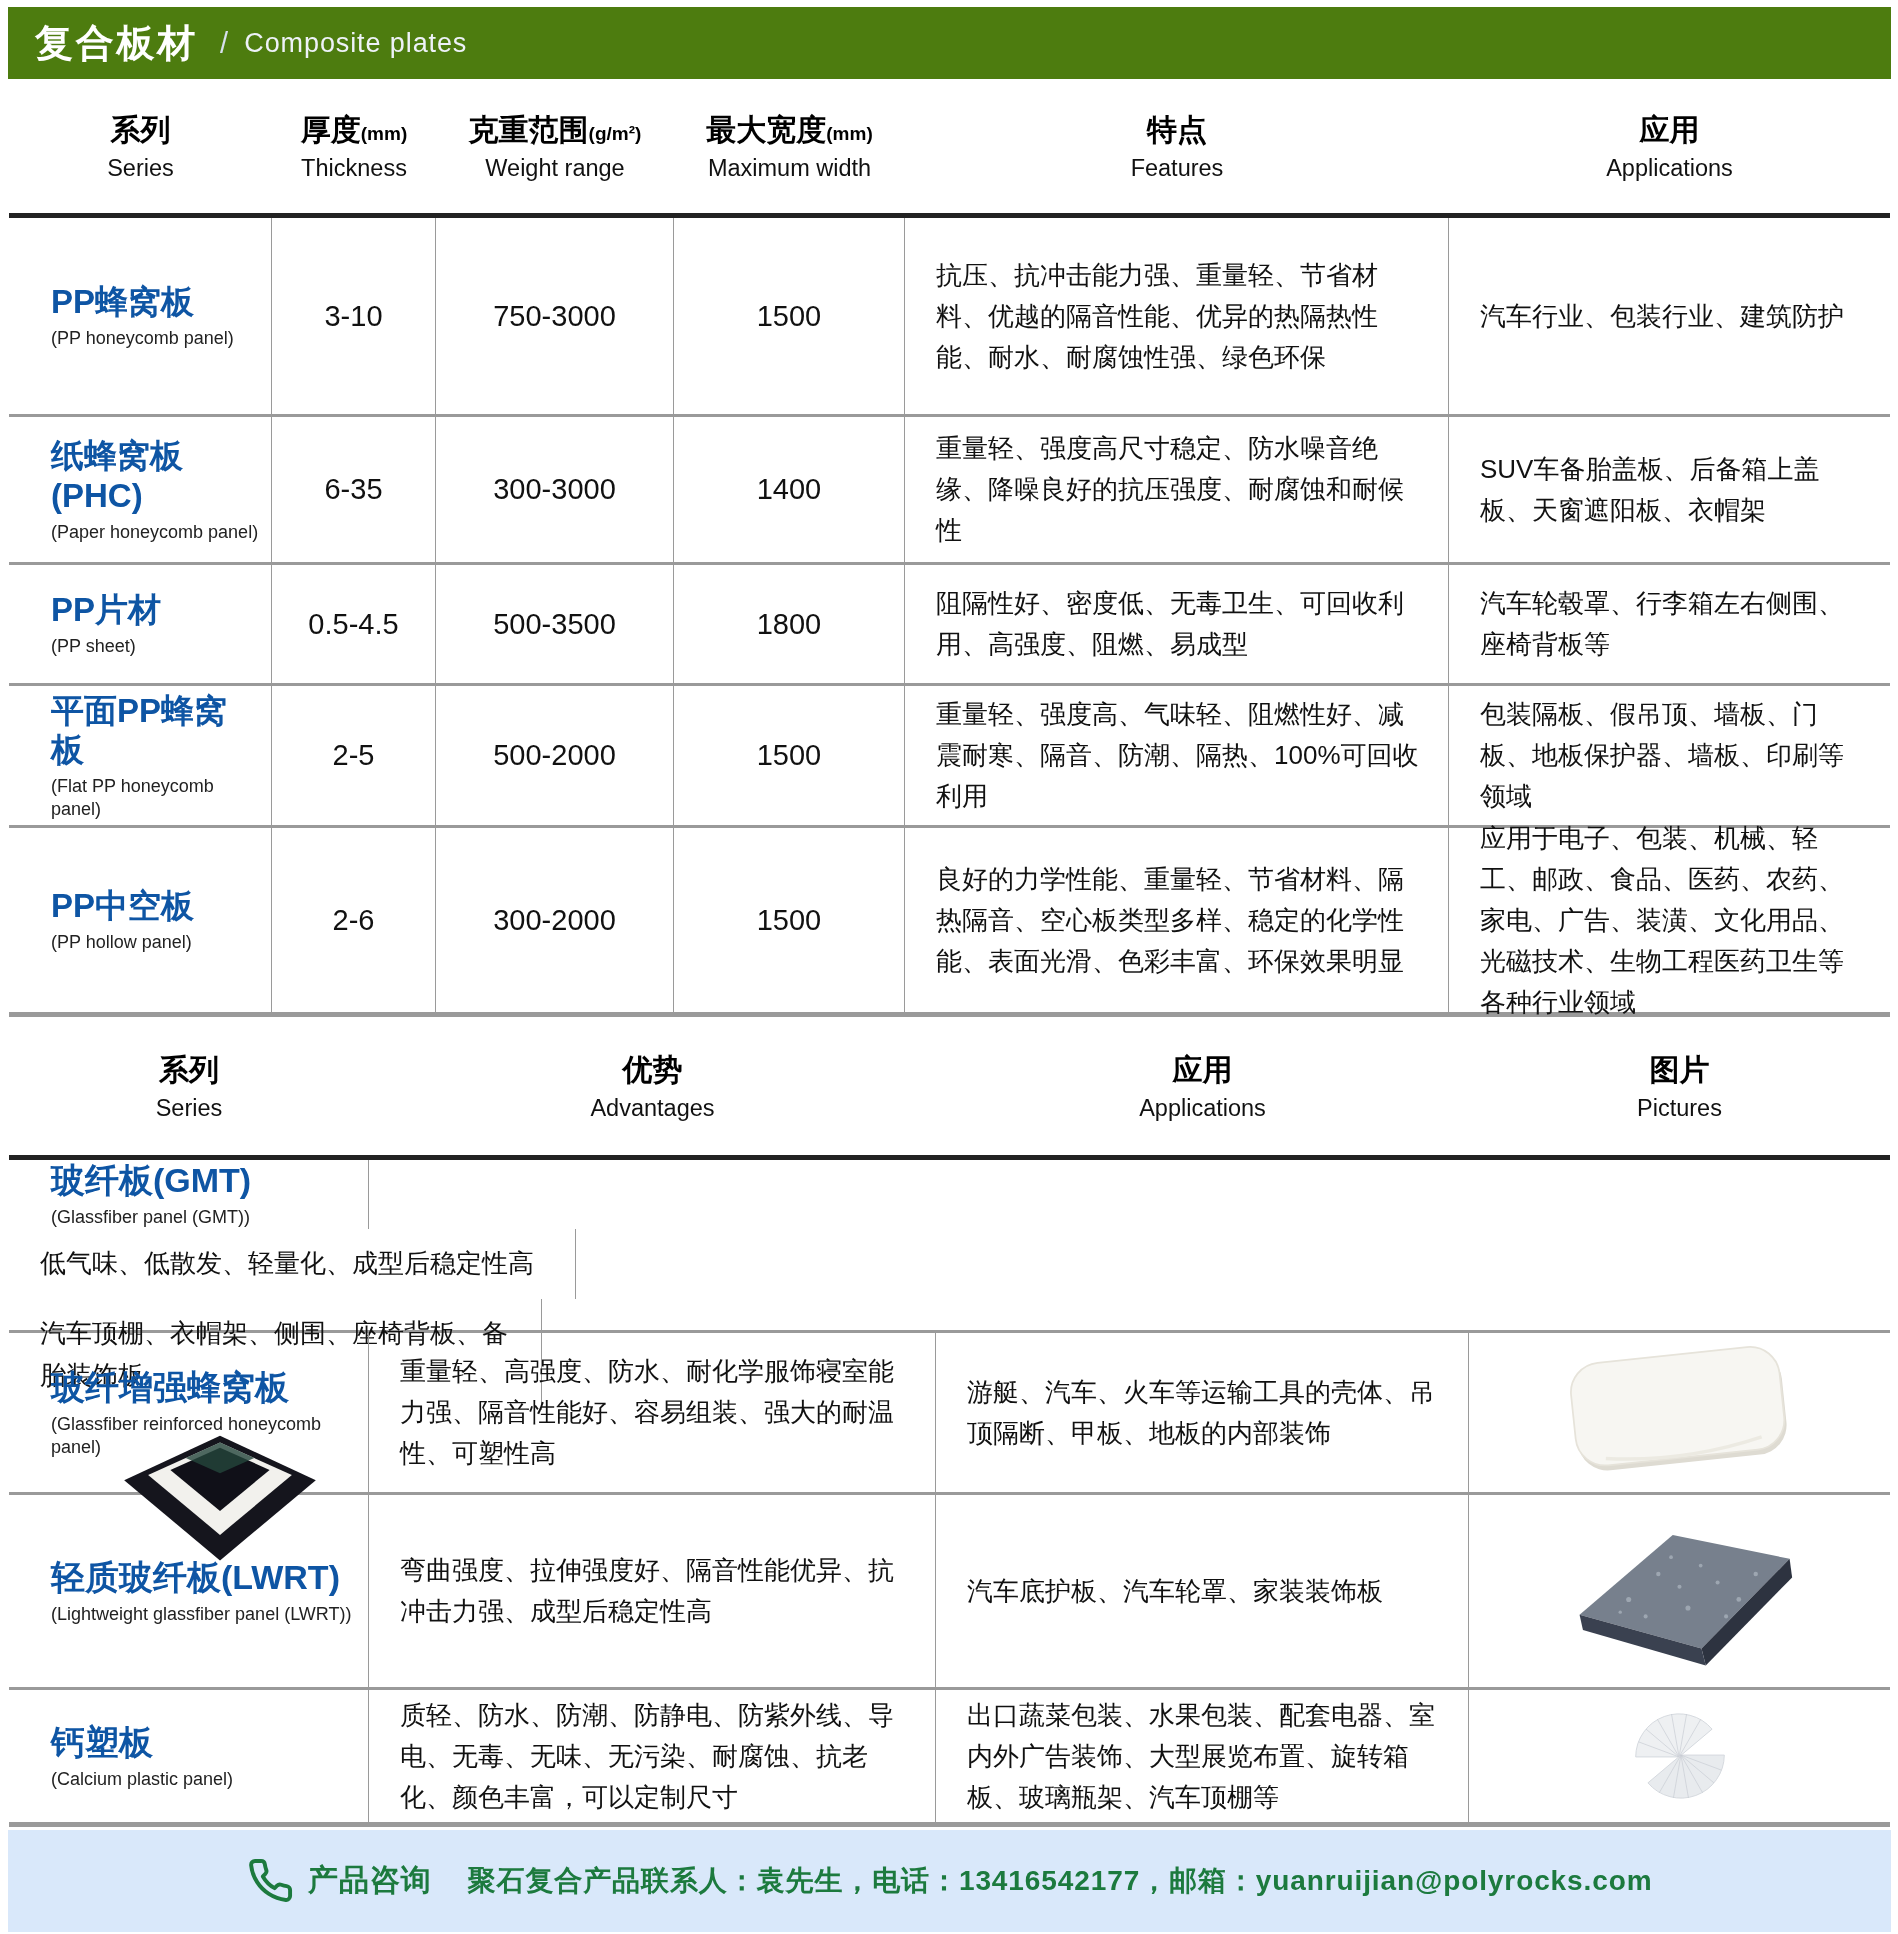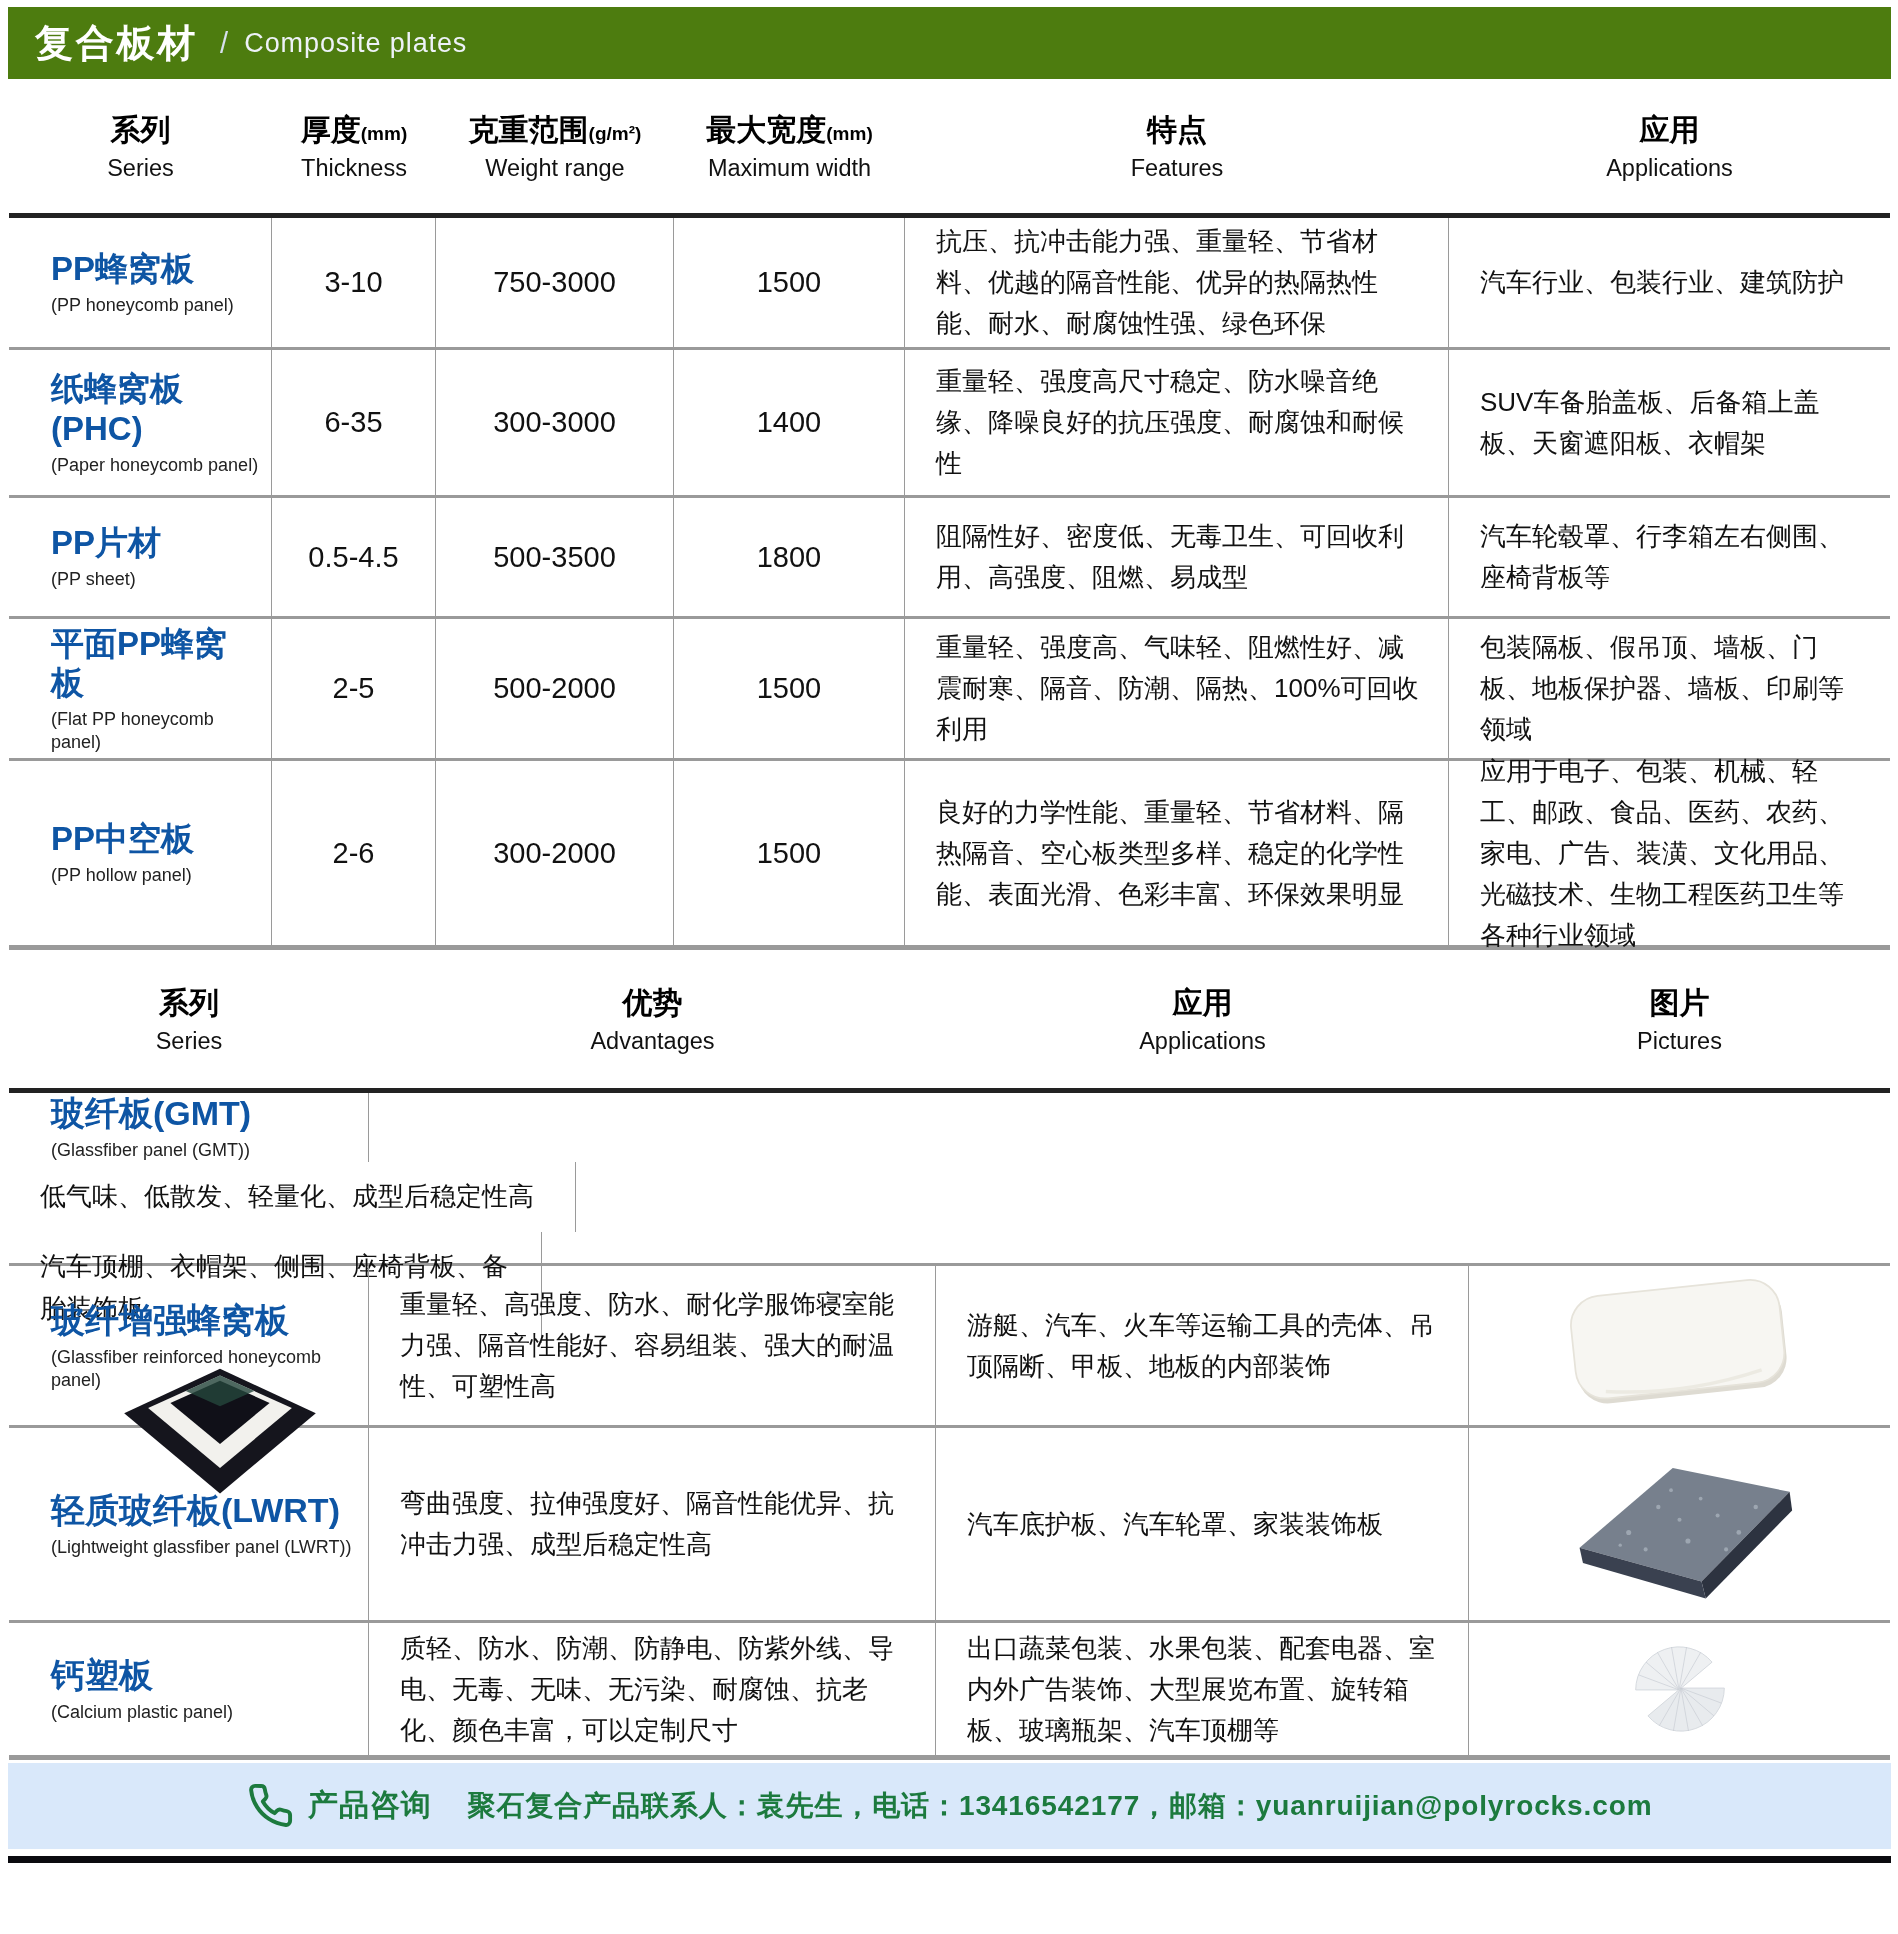--- a/index.html
+++ b/index.html
@@ -34,35 +34,35 @@
 
   
   .tbl { margin:0 9px; border-top:5.4px solid #222; }
   .trow { display:flex; border-bottom:3.6px solid #9a9a9a; }
   .trow.last { border-bottom:5.4px solid #9a9a9a; }
   .cell {
     border-right:1.8px solid #9a9a9a;
     display:flex; flex-direction:column; justify-content:center;
   }
   .cell.endcol { border-right:none; }
-  .r1{height:132px;} .r2{height:148px;} .r3{height:121px;} .r4{height:142px;} .r5{height:189px;}
+  .r1{height:199px;} .r2{height:148px;} .r3{height:121px;} .r4{height:142px;} .r5{height:189px;}
   .s1{height:173px;flex-direction:column;} .s2{height:162px;} .s3{height:195px;} .s4{height:137px;}
 
   .series-cell { padding-left:42px; padding-right:12.7px; }
   .series-zh { font-size:33px; font-weight:bold; color:#0e55a4; line-height:1.2; }
   .series-en { font-size:18px; color:#222; margin-top:5.4px; line-height:1.25; }
   .num-cell { align-items:center; font-size:29px; color:#111; }
   .para-cell { }
   .para { font-size:26px; color:#111; line-height:1.58; padding:14.5px 23.5px 14.5px 31px; }
 
   .pic-cell { align-items:center; justify-content:center; }
 
   
   .footer {
-    margin:2.7px 8.1px 0 8.1px; height:86px; background:#d9e8fa;
+    margin:2.7px 8.1px 0 8.1px; height:102px; background:#d9e8fa;
     display:flex; align-items:center; justify-content:center;
   }
   .f-icon { margin-right:14.5px; display:flex; }
   .f-label { color:#1c7a3e; font-size:30px; font-weight:bold; letter-spacing:0.9px; }
   .f-contact { color:#1c7a3e; font-size:28px; font-weight:bold; margin-left:36px; letter-spacing:0.9px; }
   .bottombar { margin:7.2px 8.1px 0 8.1px; height:7.2px; background:#0a0a0f; }
 </style>
 </head>
 <body>
 

